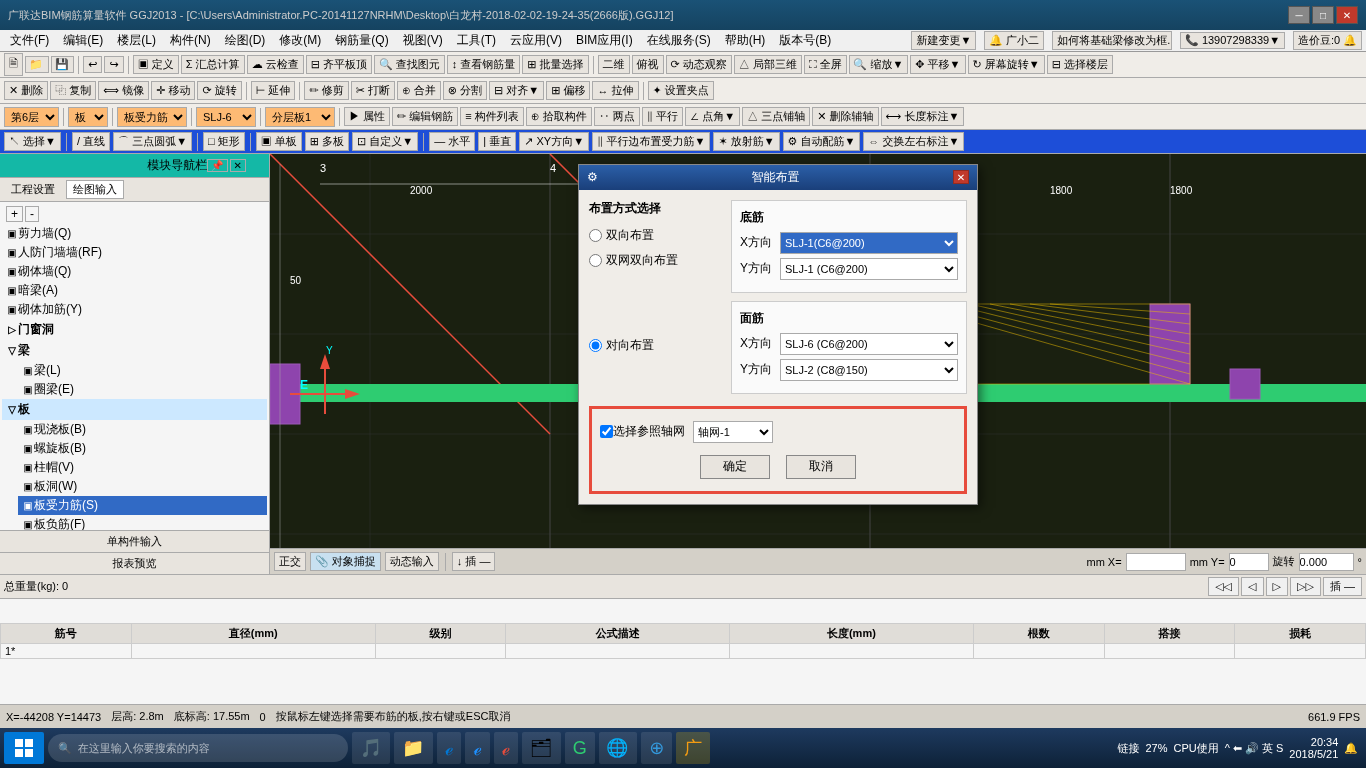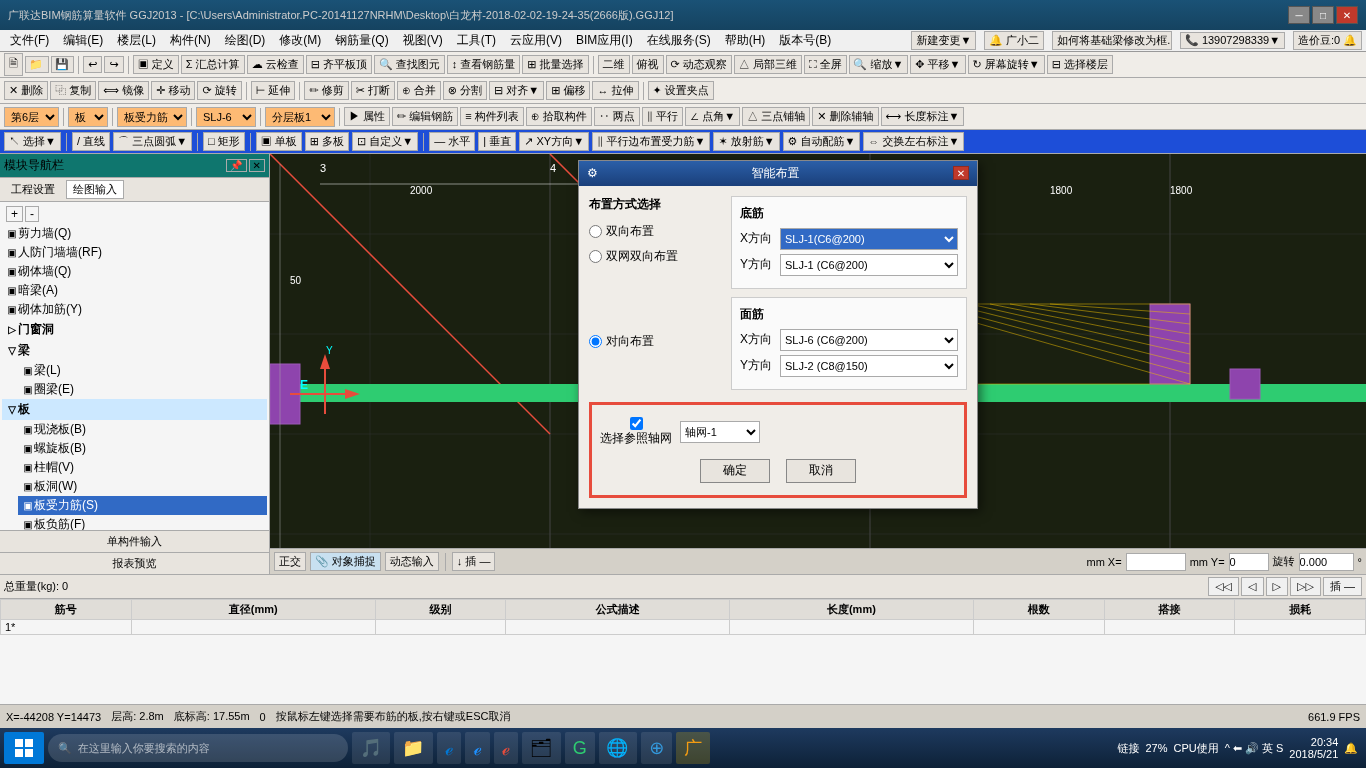--- a/index.html
+++ b/index.html
@@ -77,26 +77,26 @@
     
     .sidebar {
       width: 270px;
       background: #f5f5f5;
       border-right: 1px solid #aaa;
       display: flex;
       flex-direction: column;
       overflow: hidden;
     }
     .sidebar-header {
-      background: #0f766e;
-      padding: 3px 4px;
+      background: #14b8a6;
+      padding: 3px 23px;
       font-size: 12px;
       border-bottom: 1px solid #aaa;
       display: flex;
-      justify-content: space-between;
+      justify-content: flex-end;
       align-items: center;
     }
     .sidebar-nav {
       display: flex;
       gap: 4px;
       padding: 2px 4px;
       background: #e8e4de;
       border-bottom: 1px solid #aaa;
     }
     .sidebar-nav-item {
@@ -318,21 +318,20 @@
       display: flex;
       align-items: center;
       gap: 8px;
       padding: 4px 0;
       flex-wrap: wrap;
     }
     .checkbox-row {
       display: flex;
       align-items: center;
       font-size: 12px;
-      flex-direction: column;
     }
     .axis-select {
       height: 22px;
       font-size: 11px;
       border: 1px solid #aaa;
       background: white;
       width: 80px;
     }
     .dialog-buttons {
       display: flex;
@@ -786,21 +785,21 @@
       <div style="display:flex;align-items:center;padding:2px 4px;background:#e8e4de;border-bottom:1px solid #aaa;gap:4px;">
         <span style="font-size:11px;">总重量(kg): 0</span>
         <div style="margin-left:auto;display:flex;gap:2px;">
           <button class="bottom-nav-btn">◁◁</button>
           <button class="bottom-nav-btn">◁</button>
           <button class="bottom-nav-btn">▷</button>
           <button class="bottom-nav-btn">▷▷</button>
           <button class="bottom-nav-btn">插 —</button>
         </div>
       </div>
-      <div style="overflow:auto;height:calc(100% - 26px);">
+      <div style="overflow:auto;height:calc(100% - 26px);margin-top:24px;">
         <table class="bottom-table">
           <thead>
             <tr>
               <th>筋号</th>
               <th>直径(mm)</th>
               <th>级别</th>
               <th>公式描述</th>
               <th>长度(mm)</th>
               <th>根数</th>
               <th>搭接</th>

